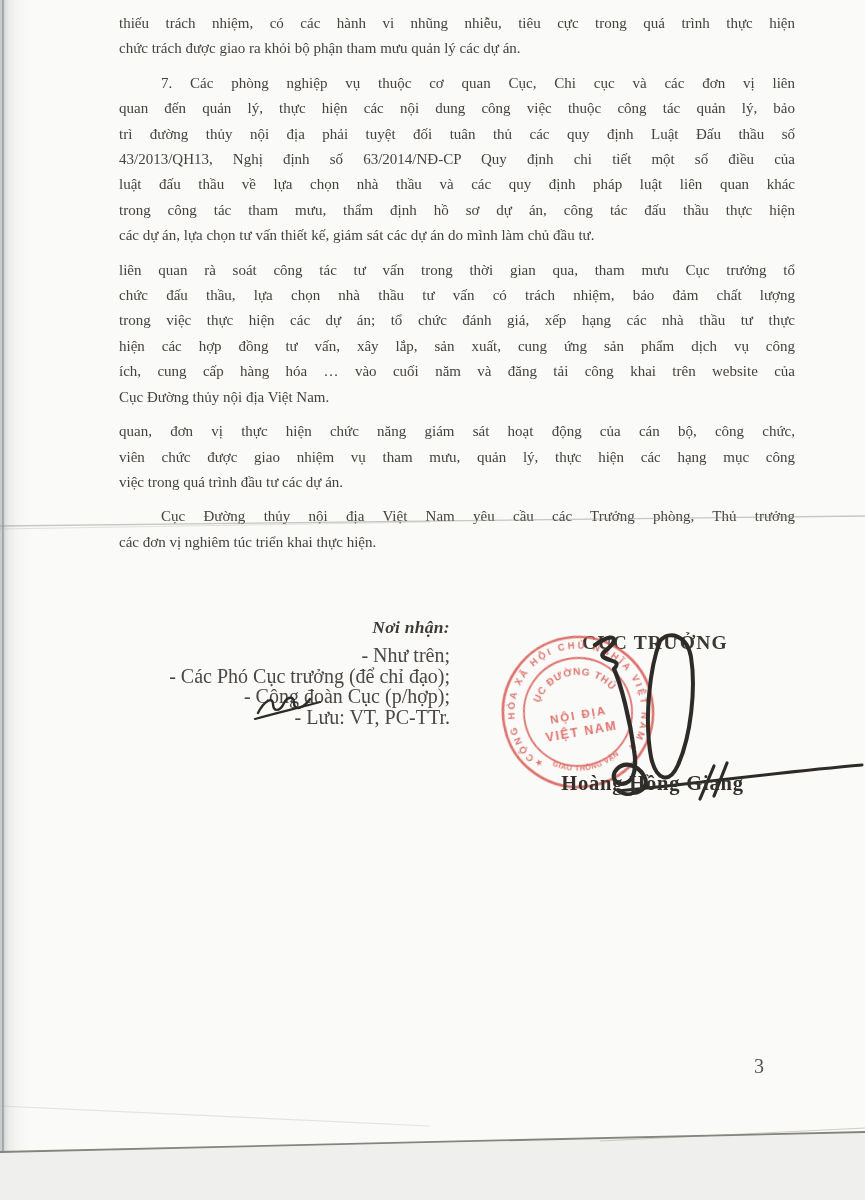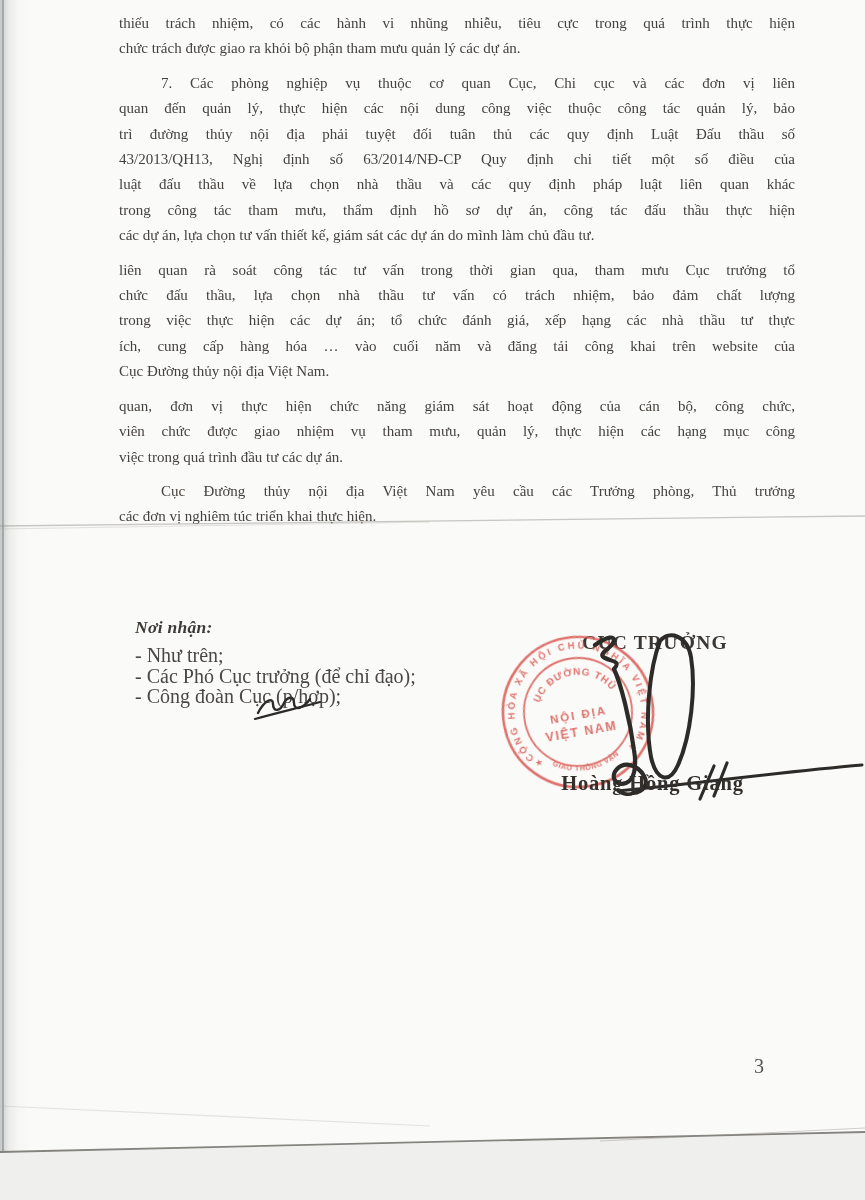--- a/index.html
+++ b/index.html
@@ -33,21 +33,21 @@
   .para{margin:0 0 9px 0;}
   .line{
     box-sizing:border-box;
     text-align:justify;text-align-last:justify;
     white-space:normal;
     filter:blur(0.15px);
   }
   .line.first{padding-left:42px;}
   .line.last{text-align-last:left;}
   
-  .recipients{position:absolute;left:135px;top:617px;width:330px;}
+  .recipients{position:absolute;left:120px;top:617px;width:330px;text-align:right;}
   .recipients-title{
     font-weight:bold;font-style:italic;font-size:17.5px;color:#3d3a36;
     margin-bottom:7px;letter-spacing:0.3px;
   }
   .recipient-item{font-size:20px;line-height:20.7px;color:#4a4744;filter:blur(0.15px);}
   
   .sign-title{
     position:absolute;left:560px;top:604px;width:190px;
     text-align:center;font-weight:bold;font-size:19.5px;letter-spacing:1.2px;color:#3b3834;margin-top:28px;
   }
@@ -83,40 +83,42 @@
         <div class="line">trì đường thủy nội địa phải tuyệt đối tuân thủ các quy định Luật Đấu thầu số</div>
         <div class="line">43/2013/QH13, Nghị định số 63/2014/NĐ-CP Quy định chi tiết một số điều của</div>
         <div class="line">luật đấu thầu về lựa chọn nhà thầu và các quy định pháp luật liên quan khác</div>
         <div class="line">trong công tác tham mưu, thẩm định hồ sơ dự án, công tác đấu thầu thực hiện</div>
         <div class="line last">các dự án, lựa chọn tư vấn thiết kế, giám sát các dự án do mình làm chủ đầu tư.</div>
       </div>
       <div class="para">
         <div class="line">liên quan rà soát công tác tư vấn trong thời gian qua, tham mưu Cục trưởng tổ</div>
         <div class="line">chức đấu thầu, lựa chọn nhà thầu tư vấn có trách nhiệm, bảo đảm chất lượng</div>
         <div class="line">trong việc thực hiện các dự án; tổ chức đánh giá, xếp hạng các nhà thầu tư thực</div>
+        <div class="line">hiện các hợp đồng tư vấn, xây lắp, sản xuất, cung ứng sản phẩm dịch vụ công</div>
         <div class="line">ích, cung cấp hàng hóa … vào cuối năm và đăng tải công khai trên website của</div>
         <div class="line last">Cục Đường thủy nội địa Việt Nam.</div>
       </div>
       <div class="para">
         <div class="line">quan, đơn vị thực hiện chức năng giám sát hoạt động của cán bộ, công chức,</div>
         <div class="line">viên chức được giao nhiệm vụ tham mưu, quản lý, thực hiện các hạng mục công</div>
         <div class="line last">việc trong quá trình đầu tư các dự án.</div>
       </div>
       <div class="para">
         <div class="line first">Cục Đường thủy nội địa Việt Nam yêu cầu các Trưởng phòng, Thủ trưởng</div>
         <div class="line last">các đơn vị nghiêm túc triển khai thực hiện.</div>
       </div>
     </div>
 
   <div class="recipients">
     <div class="recipients-title">Nơi nhận:</div>
     <div id="recipient-items">
         <div class="recipient-item">- Như trên;</div>
         <div class="recipient-item">- Các Phó Cục trưởng (để chỉ đạo);</div>
         <div class="recipient-item">- Công đoàn Cục (p/hợp);</div>
+        <div class="recipient-item">- Lưu: VT, PC-TTr.</div>
       </div>
   </div>
 
   <svg class="initials-svg" width="80" height="40" viewBox="250 686 80 40">
     <path class="sig-stroke" d="M 258 713 C 264 701 273 696 273 704 C 273 712 280 712 284 703
              C 287 697 294 695 294 703 C 294 711 303 709 310 699" fill="none" stroke="#2d2b28" stroke-width="2.4" stroke-linecap="round"></path>
     <path class="sig-stroke" d="M 255 719 C 276 713 298 708 320 702" fill="none" stroke="#2d2b28" stroke-width="2.2" stroke-linecap="round"></path>
   </svg>
 
   <div class="sign-title">CỤC TRƯỞNG</div>

